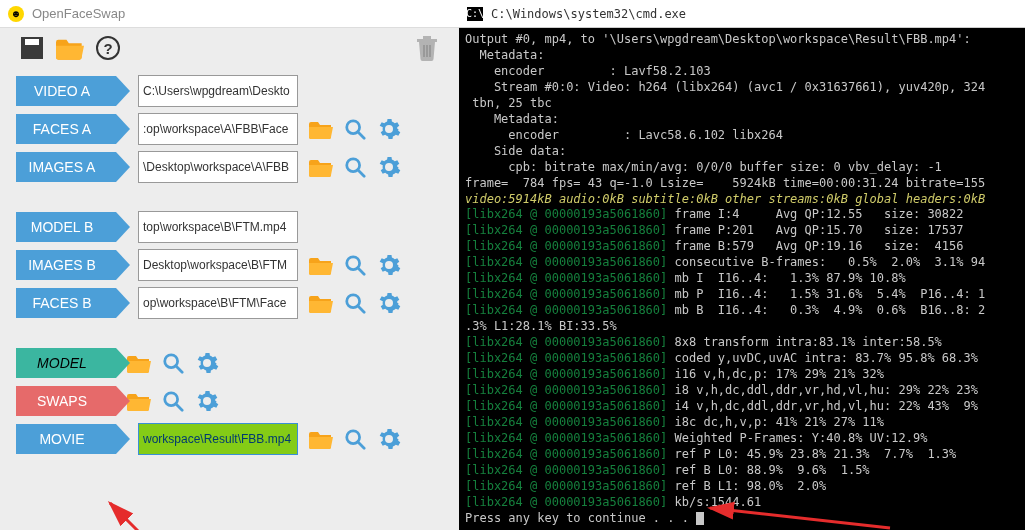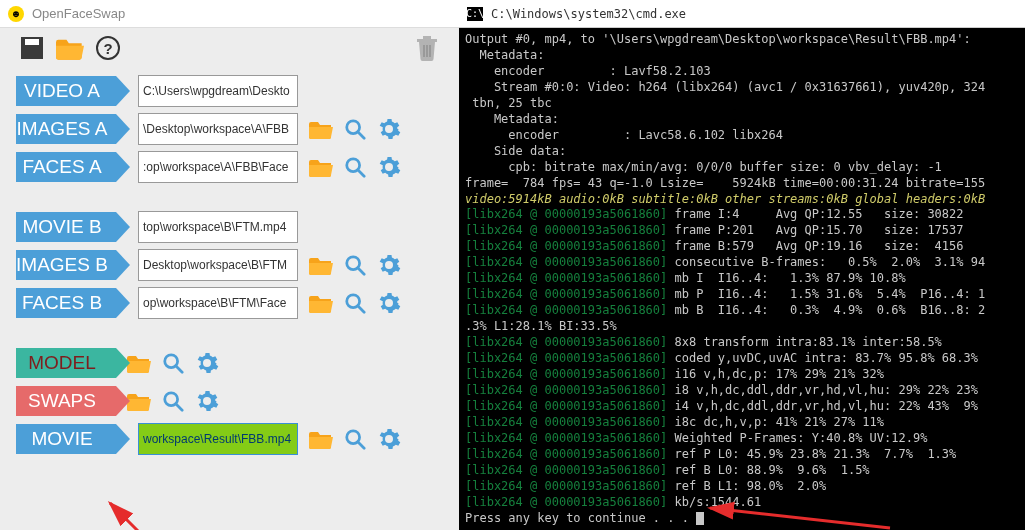--- a/index.html
+++ b/index.html
@@ -84,39 +84,39 @@
     .row {
       display:flex;
       align-items:center;
       gap: 8px;
       height: 34px;
     }
     .label-tag {
       width: 100px;
       height: 30px;
       color: #fff;
-      font-size: 19px;
+      font-size: 14px;
       font-weight: 500;
       display:flex;align-items:center;justify-content:center;
       position: relative;
       padding-right: 8px;
     }
     .label-tag::after {
       content:"";
       position:absolute;
       right:-14px; top:0;
       width:0;height:0;
       border-top:15px solid transparent;
       border-bottom:15px solid transparent;
       border-left:14px solid currentColor;
     }
     .tag-blue  { background:#4c9fd8; color:#4c9fd8; }
     .tag-blue  span{color:#fff;}
     .tag-teal  { background:#3bb6a0; color:#3bb6a0;}
-    .tag-teal  span{color:#7f1d1d;}
+    .tag-teal  span{color:#000000;font-style:italic;}
     .tag-red   { background:#e66a6a; color:#e66a6a;text-align:right;}
     .tag-red   span{color:#fff;}
 
     .path-input {
       width: 160px;
       height: 32px;
       border: 1px solid #999;
       background:#fff;
       font-size: 12px;
       padding: 0 4px;
@@ -227,20 +227,45 @@
 
   <div class="rows" id="rows">
       <div class="row">
         <div class="label-tag tag-blue">
           <span>VIDEO A</span>
         </div>
         <input class="path-input" value="C:\Users\wpgdream\Deskto" style="">
       </div>
       <div class="row">
         <div class="label-tag tag-blue">
+          <span>FACES A</span>
+        </div>
+        <input class="path-input" value=":op\workspace\A\FBB\Face" style="">
+        <div class="row-icons">
+          <div class="ico folder-sm">
+            <svg viewBox="0 0 24 20">
+              <path fill="#f7a31a" d="M2 3h7l2 3h11v12a2 2 0 0 1-2 2H2a2 2 0 0 1-2-2V5a2 2 0 0 1 2-2z"></path>
+              <path fill="#ffb733" d="M0 8h24l-2 10a2 2 0 0 1-2 2H2a2 2 0 0 1-2-2z"></path>
+            </svg>
+          </div>
+          <div class="ico magnify">
+            <svg viewBox="0 0 24 24">
+              <circle cx="10" cy="10" r="7" fill="none" stroke="#4c9fd8" stroke-width="3"></circle>
+              <line x1="15" y1="15" x2="22" y2="22" stroke="#4c9fd8" stroke-width="3" stroke-linecap="round"></line>
+            </svg>
+          </div>
+          <div class="ico gear">
+            <svg viewBox="0 0 24 24">
+              <path fill="#4c9fd8" d="M12 8a4 4 0 1 0 0 8 4 4 0 0 0 0-8zm9.4 4c0 .6-.1 1.1-.2 1.7l2.1 1.6-2 3.5-2.5-1a8 8 0 0 1-2.9 1.7l-.4 2.6h-4l-.4-2.6a8 8 0 0 1-2.9-1.7l-2.5 1-2-3.5 2.1-1.6a8.5 8.5 0 0 1 0-3.4L2.7 8.7l2-3.5 2.5 1A8 8 0 0 1 10.1 4.5l.4-2.6h4l.4 2.6a8 8 0 0 1 2.9 1.7l2.5-1 2 3.5-2.1 1.6c.1.6.2 1.1.2 1.7z"></path>
+            </svg>
+          </div>
+        </div>
+      </div>
+      <div class="row">
+        <div class="label-tag tag-blue">
           <span>IMAGES A</span>
         </div>
         <input class="path-input" value="\Desktop\workspace\A\FBB" style="">
         <div class="row-icons">
           <div class="ico folder-sm">
             <svg viewBox="0 0 24 20">
               <path fill="#f7a31a" d="M2 3h7l2 3h11v12a2 2 0 0 1-2 2H2a2 2 0 0 1-2-2V5a2 2 0 0 1 2-2z"></path>
               <path fill="#ffb733" d="M0 8h24l-2 10a2 2 0 0 1-2 2H2a2 2 0 0 1-2-2z"></path>
             </svg>
           </div>
@@ -250,49 +275,24 @@
               <line x1="15" y1="15" x2="22" y2="22" stroke="#4c9fd8" stroke-width="3" stroke-linecap="round"></line>
             </svg>
           </div>
           <div class="ico gear">
             <svg viewBox="0 0 24 24">
               <path fill="#4c9fd8" d="M12 8a4 4 0 1 0 0 8 4 4 0 0 0 0-8zm9.4 4c0 .6-.1 1.1-.2 1.7l2.1 1.6-2 3.5-2.5-1a8 8 0 0 1-2.9 1.7l-.4 2.6h-4l-.4-2.6a8 8 0 0 1-2.9-1.7l-2.5 1-2-3.5 2.1-1.6a8.5 8.5 0 0 1 0-3.4L2.7 8.7l2-3.5 2.5 1A8 8 0 0 1 10.1 4.5l.4-2.6h4l.4 2.6a8 8 0 0 1 2.9 1.7l2.5-1 2 3.5-2.1 1.6c.1.6.2 1.1.2 1.7z"></path>
             </svg>
           </div>
         </div>
       </div>
-      <div class="row">
-        <div class="label-tag tag-blue">
-          <span>FACES A</span>
-        </div>
-        <input class="path-input" value=":op\workspace\A\FBB\Face" style="">
-        <div class="row-icons">
-          <div class="ico folder-sm">
-            <svg viewBox="0 0 24 20">
-              <path fill="#f7a31a" d="M2 3h7l2 3h11v12a2 2 0 0 1-2 2H2a2 2 0 0 1-2-2V5a2 2 0 0 1 2-2z"></path>
-              <path fill="#ffb733" d="M0 8h24l-2 10a2 2 0 0 1-2 2H2a2 2 0 0 1-2-2z"></path>
-            </svg>
-          </div>
-          <div class="ico magnify">
-            <svg viewBox="0 0 24 24">
-              <circle cx="10" cy="10" r="7" fill="none" stroke="#4c9fd8" stroke-width="3"></circle>
-              <line x1="15" y1="15" x2="22" y2="22" stroke="#4c9fd8" stroke-width="3" stroke-linecap="round"></line>
-            </svg>
-          </div>
-          <div class="ico gear">
-            <svg viewBox="0 0 24 24">
-              <path fill="#4c9fd8" d="M12 8a4 4 0 1 0 0 8 4 4 0 0 0 0-8zm9.4 4c0 .6-.1 1.1-.2 1.7l2.1 1.6-2 3.5-2.5-1a8 8 0 0 1-2.9 1.7l-.4 2.6h-4l-.4-2.6a8 8 0 0 1-2.9-1.7l-2.5 1-2-3.5 2.1-1.6a8.5 8.5 0 0 1 0-3.4L2.7 8.7l2-3.5 2.5 1A8 8 0 0 1 10.1 4.5l.4-2.6h4l.4 2.6a8 8 0 0 1 2.9 1.7l2.5-1 2 3.5-2.1 1.6c.1.6.2 1.1.2 1.7z"></path>
-            </svg>
-          </div>
-        </div>
-      </div>
       <div class="group-gap"></div>
       <div class="row">
         <div class="label-tag tag-blue">
-          <span>MOVIE B</span>
+          <span>MODEL B</span>
         </div>
         <input class="path-input" value="top\workspace\B\FTM.mp4" style="">
       </div>
       <div class="row">
         <div class="label-tag tag-blue">
           <span>IMAGES B</span>
         </div>
         <input class="path-input" value="Desktop\workspace\B\FTM" style="">
         <div class="row-icons">
           <div class="ico folder-sm">

